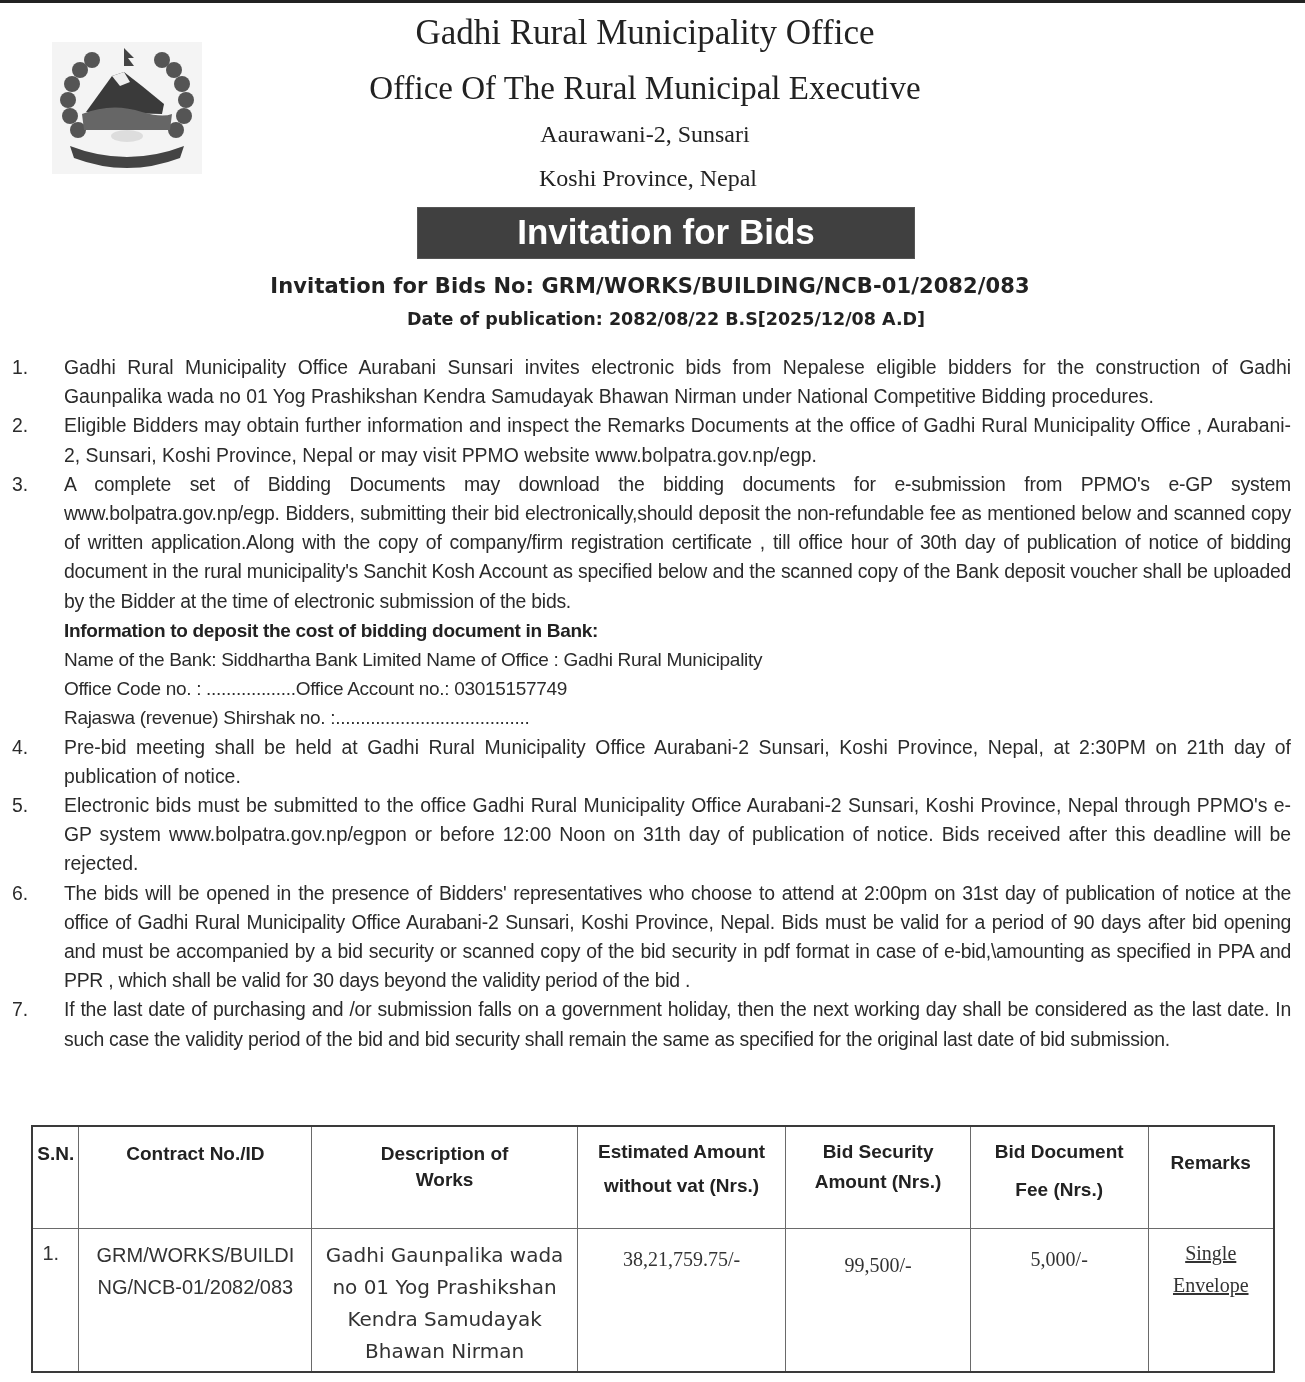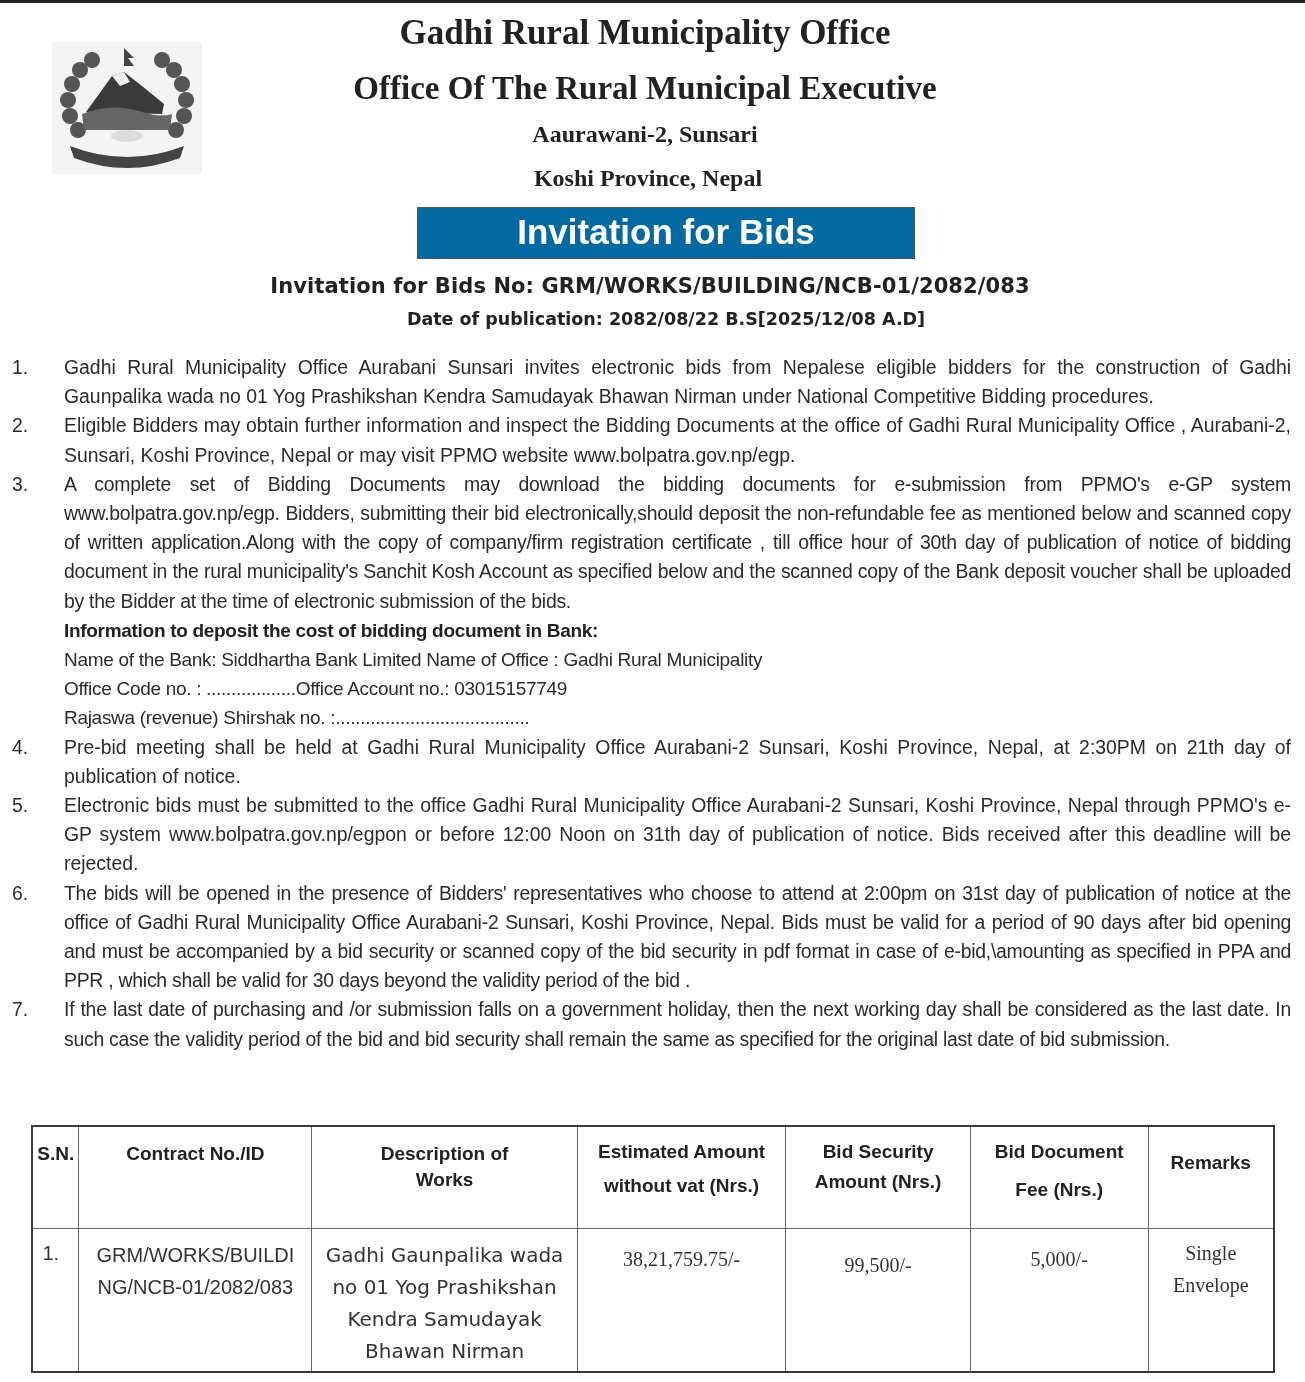--- a/index.html
+++ b/index.html
@@ -4,28 +4,28 @@
 <style>
   * { box-sizing: border-box; margin: 0; padding: 0; }
   html, body { width: 1305px; height: 1382px; background: #ffffff; overflow: hidden; }
   body { position: relative; font-family: "Liberation Sans", sans-serif; color: #2b2b2b; }
 
   .top-strip { position: absolute; left: 0; top: 0; width: 1305px; height: 3px; background: #222; }
 
   .emblem { position: absolute; left: 52px; top: 42px; width: 150px; height: 132px; }
 
   .hdr { position: absolute; left: 0; width: 1305px; text-align: center;
-         font-family: "Liberation Serif", serif; font-weight: bold; color: #222; white-space: nowrap; }
+         font-family: "Liberation Serif", serif; font-weight: normal; color: #222; white-space: nowrap; }
   .hdr.h1 { top: 13px; font-size: 35px; left: 0; width: 1290px; }
   .hdr.h2 { top: 70px; font-size: 33px; left: 0; width: 1290px; }
   .hdr.h3 { top: 121px; font-size: 24px; left: 0; width: 1290px; }
   .hdr.h4 { top: 165px; font-size: 24px; left: 0; width: 1296px; }
 
   .banner { position: absolute; left: 417px; top: 207px; width: 498px; height: 52px;
-            background: #0369a1; border: 1px solid #555; color: #fff; text-align: center;
+            background: #404040; border: 1px solid #555; color: #fff; text-align: center;
             font-family: "Liberation Sans", sans-serif; font-weight: bold; font-size: 35px; line-height: 48px; }
 
   .ifb-no { position: absolute; top: 274px; left: 0; width: 1300px; text-align: center;
             font-family: "DejaVu Sans", sans-serif; font-weight: bold; font-size: 21px; color: #222; letter-spacing: 0.1px; }
   .pub-date { position: absolute; top: 309px; left: 16px; width: 1300px; text-align: center;
               font-family: "DejaVu Sans", sans-serif; font-weight: bold; font-size: 17.5px; color: #222; }
 
   .clauses { position: absolute; left: 0; top: 353px; width: 1305px; }
   .clause { position: relative; padding-left: 64px; padding-right: 14px; font-size: 19.4px; line-height: 29.2px;
             text-align: justify; text-align-last: left; color: #2b2b2b; }
@@ -45,21 +45,21 @@
   .c-id { width: 233px; }
   .c-desc { width: 266px; }
   .c-est { width: 209px; }
   .c-sec { width: 185px; }
   .c-fee { width: 178px; }
   .c-rem { width: 126px; }
   td.sn { text-align: right; padding-right: 10px; padding-top: 8px !important; font-family: "Liberation Sans", sans-serif; color: #444; }
   td.cid { font-family: "Liberation Sans", sans-serif; color: #555; font-size: 19.5px; line-height: 32px; padding-top: 10px !important; }
   td.desc { font-family: "DejaVu Sans", sans-serif; font-size: 18.5px; line-height: 32px; padding-top: 10px !important; color: #333; }
   td.serif { font-family: "Liberation Serif", serif; font-size: 20px; color: #333; }
-  td.remarks { font-family: "Liberation Serif", serif; font-size: 21px; line-height: 44px; padding-top: 8px !important; }
+  td.remarks { font-family: "Liberation Serif", serif; font-size: 21px; line-height: 44px; padding-top: 8px !important; text-decoration: underline; }
 </style>
 </head>
 <body>
 
 <div class="top-strip"></div>
 
 <svg class="emblem" viewBox="0 0 150 132" xmlns="http://www.w3.org/2000/svg">
   <rect x="0" y="0" width="150" height="132" fill="#f4f4f4"></rect>
 
   <g fill="#555">
@@ -99,21 +99,21 @@
 <div class="ifb-no">Invitation for Bids No: GRM/WORKS/BUILDING/NCB-01/2082/083</div>
 <div class="pub-date">Date of publication: 2082/08/22 B.S[2025/12/08 A.D]</div>
 
 <div class="clauses">
   <div class="clause">
     <span class="num">1.</span>
     <span class="para">Gadhi Rural Municipality Office Aurabani Sunsari invites electronic bids from Nepalese eligible bidders for the construction of Gadhi Gaunpalika wada no 01 Yog Prashikshan Kendra Samudayak Bhawan Nirman under National Competitive Bidding procedures.</span>
   </div>
   <div class="clause">
     <span class="num">2.</span>
-    <span class="para">Eligible Bidders may obtain further information and inspect the Bidding Documents at the office of Gadhi Rural Municipality Office , Aurabani-2, Sunsari, Koshi Province, Nepal or may visit PPMO website www.bolpatra.gov.np/egp.</span>
+    <span class="para">Eligible Bidders may obtain further information and inspect the Remarks Documents at the office of Gadhi Rural Municipality Office , Aurabani-2, Sunsari, Koshi Province, Nepal or may visit PPMO website www.bolpatra.gov.np/egp.</span>
   </div>
   <div class="clause tight">
     <span class="num">3.</span>
     <span class="para">A complete set of Bidding Documents may download the bidding documents for e-submission from PPMO's e-GP system www.bolpatra.gov.np/egp. Bidders, submitting their bid electronically,should deposit the non-refundable fee as mentioned below and scanned copy of written application.Along with the copy of company/firm registration certificate , till office hour of 30th day of publication of notice of bidding document in the rural municipality's Sanchit Kosh Account as specified below and the scanned copy of the Bank deposit voucher shall be uploaded by the Bidder at the time of electronic submission of the bids.</span>
   </div>
   <div class="bank">
     <div class="bank-title">Information to deposit the cost of bidding document in Bank:</div>
     <div>Name of the Bank: Siddhartha Bank Limited  Name of Office : Gadhi Rural Municipality</div>
     <div>Office Code no. : ..................Office Account no.: 03015157749</div>
     <div>Rajaswa (revenue) Shirshak no. :.......................................</div>

